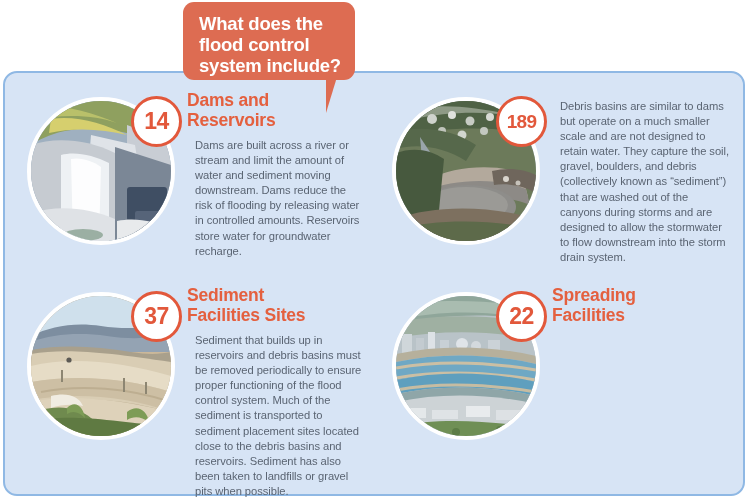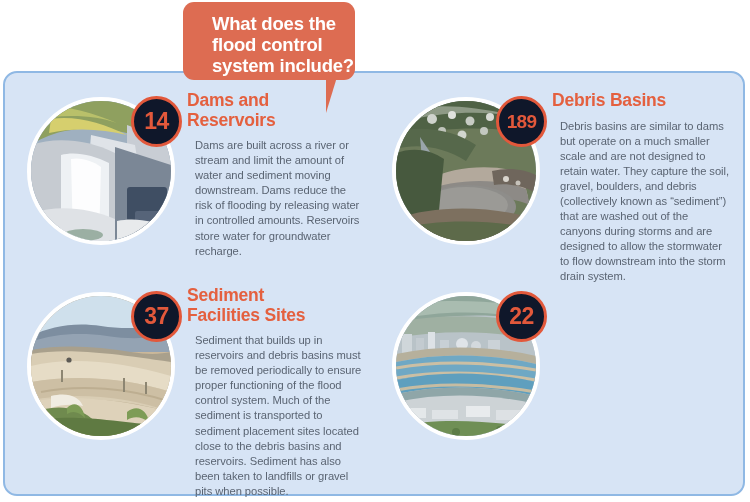--- a/index.html
+++ b/index.html
@@ -31,21 +31,21 @@
   
   #speech-bubble {
     position: absolute;
     left: 183px;
     top: 2px;
     width: 172px;
     height: 78px;
     background: #dd6c52;
     border-radius: 11px;
     box-sizing: border-box;
-    padding: 11px 0 0 29px;
+    padding: 11px 0 0 16px;
     z-index: 6;
   }
   #speech-bubble .bubble-text {
     color: #ffffff;
     font-size: 18.5px;
     font-weight: bold;
     line-height: 21px;
     letter-spacing: -0.2px;
     white-space: pre-line;
   }
@@ -86,21 +86,21 @@
   .photo svg { display: block; width: 100%; height: 100%; }
 
   
   .badge {
     position: absolute;
     left: 104px;
     top: 5px;
     width: 51px;
     height: 51px;
     border-radius: 50%;
-    background: #0f172a;
+    background: #ffffff;
     border: 3px solid #e2583b;
     box-sizing: border-box;
     z-index: 4;
     display: flex;
     align-items: center;
     justify-content: center;
   }
   .badge .badge-num {
     color: #e2583b;
     font-weight: bold;
@@ -196,21 +196,20 @@
         <circle cx="122" cy="82" r="2.5" fill="#c6c2ba"></circle>
         <path d="M0 52 C16 46 34 48 48 58 L40 140 L0 140 Z" fill="#47593e"></path>
         <path d="M0 118 C36 104 94 104 140 118 V140 H0 Z" fill="#7d705f"></path>
         <path d="M0 128 C40 118 96 118 140 128 V140 H0 Z" fill="#5d6a4a"></path>
       </svg>
     </div>
     <div class="badge wide">
       <span class="badge-num">189</span>
     </div>
     <div class="copy">
-      <p class="item-title">Debris Basins</p>
       <p class="item-body">Debris basins are similar to dams but operate on a much smaller scale and are not designed to retain water. They capture the soil, gravel, boulders, and debris (collectively known as “sediment”) that are washed out of the canyons during storms and are designed to allow the stormwater to flow downstream into the storm drain system.</p>
     </div>
   </div>
 
   <div class="item pos-2">
     <div class="photo">
       <svg viewBox="0 0 140 140" preserveAspectRatio="xMidYMid slice" aria-hidden="true">
         <rect x="0" y="0" width="140" height="140" fill="#cbb89a"></rect>
         <rect x="0" y="0" width="140" height="46" fill="#cfe0ec"></rect>
         <path d="0" fill="#e8f0f6"></path>
@@ -275,20 +274,22 @@
         <path d="M0 130 C40 122 92 124 140 132 V140 H0 Z" fill="#6f8f55"></path>
         <circle cx="24" cy="134" r="4" fill="#5c7c46"></circle>
         <circle cx="60" cy="136" r="4" fill="#5c7c46"></circle>
         <circle cx="104" cy="134" r="4" fill="#5c7c46"></circle>
       </svg>
     </div>
     <div class="badge">
       <span class="badge-num">22</span>
     </div>
     <div class="copy">
+      <p class="item-title">Spreading
+Facilities</p>
     </div>
   </div>
 
 </div>
 
 <div id="bubble-tail"></div>
 <div id="speech-bubble">
   <div class="bubble-text">What does the
 flood control
 system include?</div>

